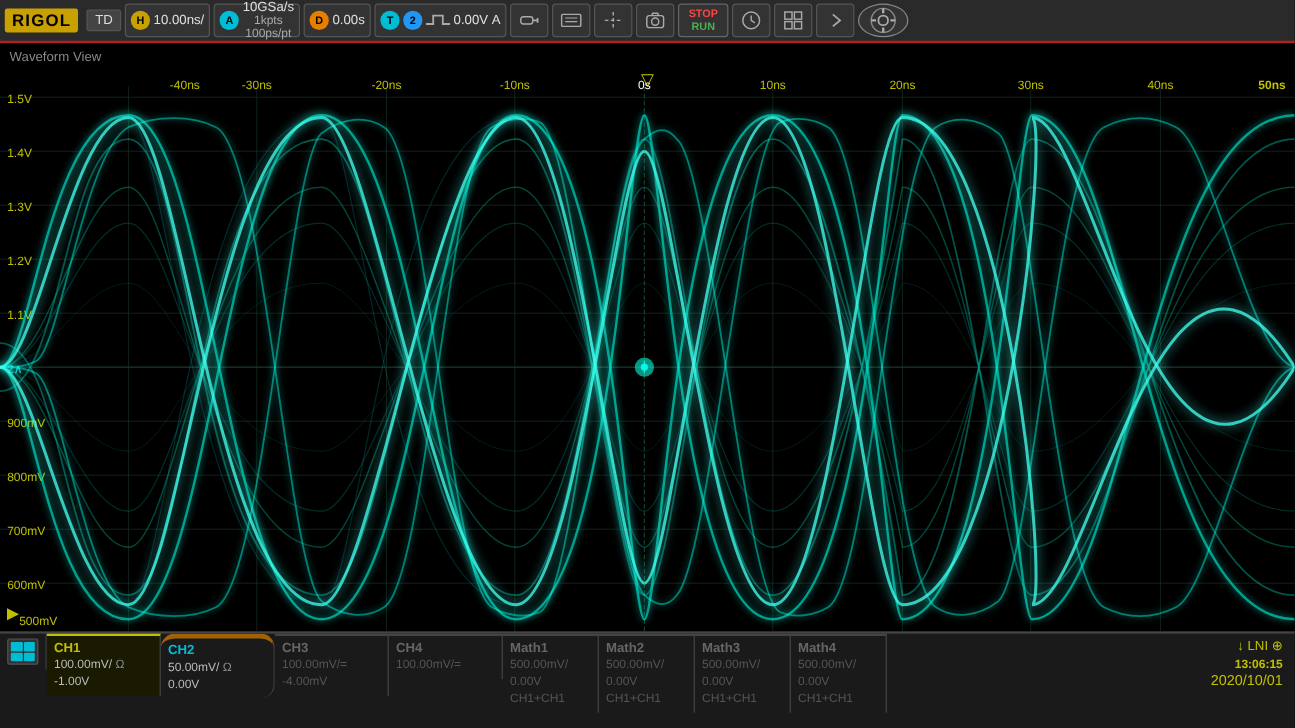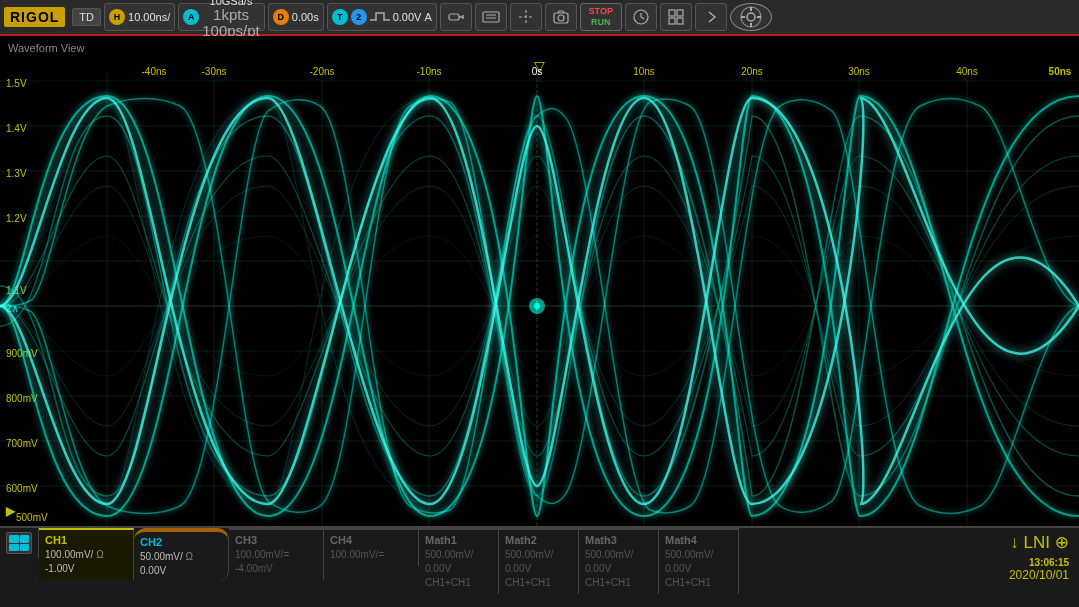--- a/index.html
+++ b/index.html
@@ -71,21 +71,21 @@
     .tb-circle.orange { background: #e67e00; }
     .tb-circle.blue { background: #2196f3; }
 
     .tb-val {
       color: #e0e0e0;
       font-size: 11px;
       white-space: nowrap;
     }
     .tb-val-small {
       color: #aaa;
-      font-size: 15px;
+      font-size: 10px;
       white-space: nowrap;
       line-height: 1.1;
     }
 
     .tb-icon-btn {
       background: #333;
       border: 1px solid #555;
       border-radius: 3px;
       width: 32px;
       height: 28px;
@@ -228,21 +228,21 @@
       font-weight: bold;
     }
 
     .date-display {
       color: #c0c000;
       font-size: 12px;
     }
 
     .lni-display {
       color: #c0c000;
-      font-size: 17px;
+      font-size: 11px;
       margin-bottom: 4px;
     }
 
     
     .side-icons {
       display: flex;
       flex-direction: column;
       align-items: center;
       justify-content: center;
       padding: 4px 6px;
@@ -412,21 +412,21 @@
     <line x1="859" y1="36" x2="859" y2="490" stroke="#1a3a2a" stroke-width="0.5"></line>
     <line x1="967" y1="36" x2="967" y2="490" stroke="#1a3a2a" stroke-width="0.5"></line>
 
     <line x1="537" y1="265" x2="537" y2="275" stroke="#c0c000" stroke-width="1"></line>
   </svg>
 
   <div class="y-label" style="top: 47px;">1.5V</div>
   <div class="y-label" style="top: 92px;">1.4V</div>
   <div class="y-label" style="top: 137px;">1.3V</div>
   <div class="y-label" style="top: 182px;">1.2V</div>
-  <div class="y-label" style="top: 227px; margin-top: 27px;">1.1V</div>
+  <div class="y-label" style="top: 227px;">1.1V</div>
   <div class="y-label" style="top: 272px; color:#00bcd4; font-weight:bold;">2∧</div>
   <div class="y-label" style="top: 317px;">900mV</div>
   <div class="y-label" style="top: 362px;">800mV</div>
   <div class="y-label" style="top: 407px;">700mV</div>
   <div class="y-label" style="top: 452px; text-align: center;">600mV</div>
   <div class="y-label" style="top: 475px; color:#c0c000; font-weight:bold; font-size:12px;">▶</div>
 
   <div class="x-label" style="left: 107px; margin-left: 47px;">-40ns</div>
   <div class="x-label" style="left: 214px;">-30ns</div>
   <div class="x-label" style="left: 322px;">-20ns</div>

